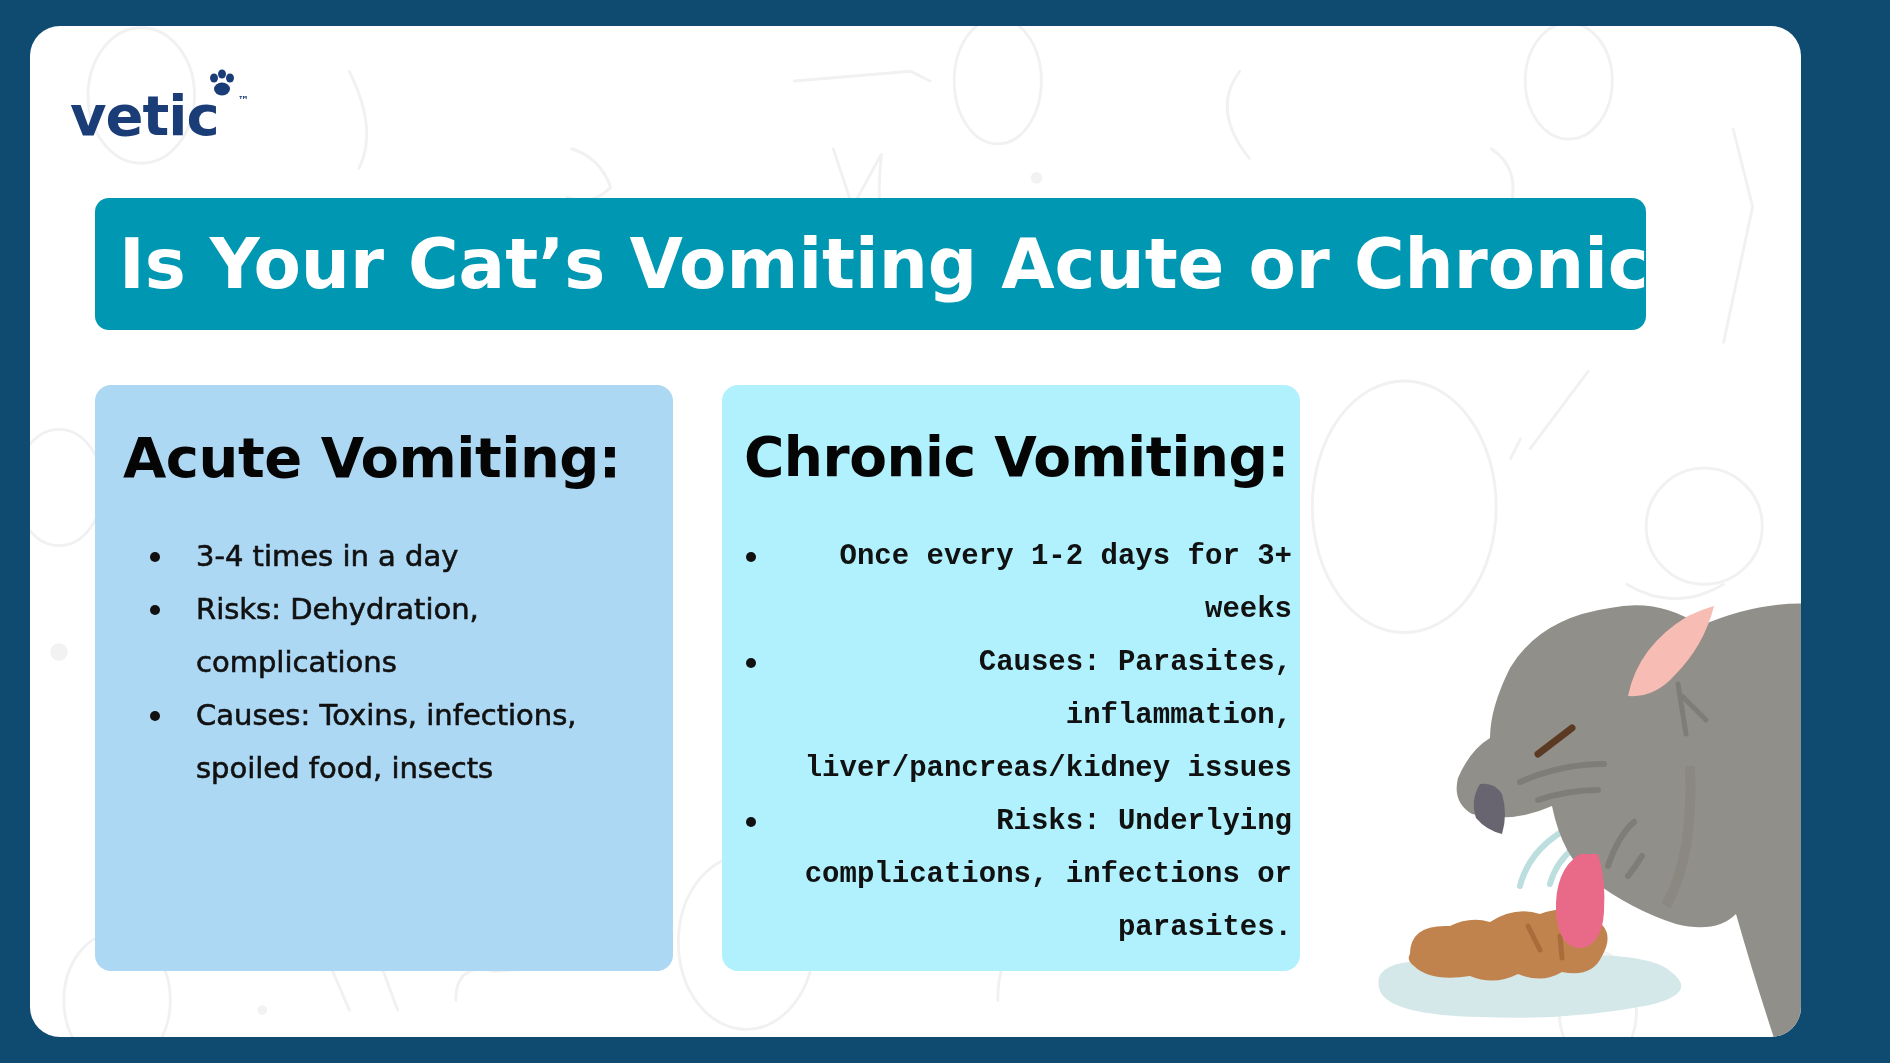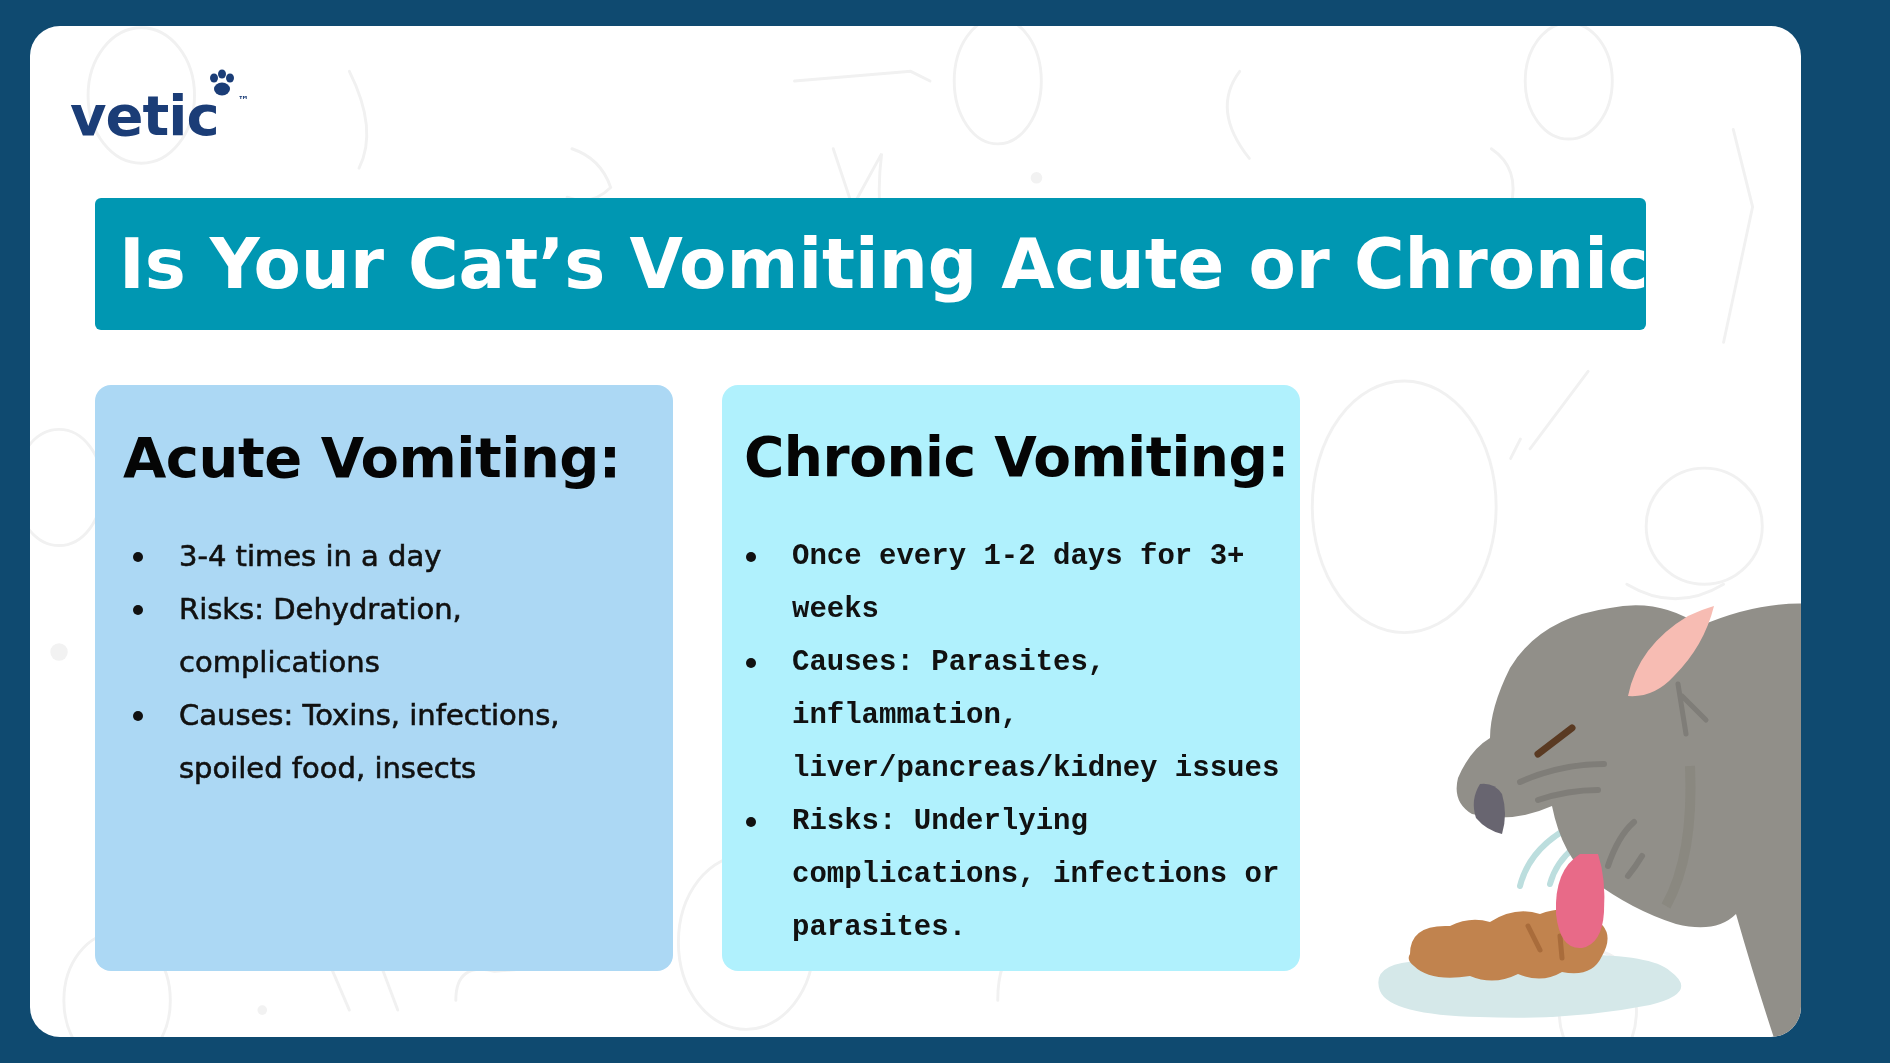--- a/index.html
+++ b/index.html
@@ -22,42 +22,42 @@
     font-family:"DejaVu Sans", sans-serif; font-weight:bold;
     font-size:56px; letter-spacing:-1px; color:#1b3d77; line-height:1;
   }
   .logo-tm {
     position:absolute; left:168px; top:28px; font-size:11px; font-weight:bold; color:#1b3d77;
     font-family:"DejaVu Sans", sans-serif;
   }
   .logo-paw { position:absolute; left:138px; top:3px; }
   .banner {
     position:absolute; left:65px; top:172px; width:1551px; height:132px;
-    background:#0097b2; border-radius:6px;
+    background:#0097b2; border-radius:14px;
     display:flex; align-items:center;
   }
   .banner-title {
     margin-left:24px; color:#ffffff;
     font-family:"DejaVu Sans", sans-serif; font-weight:bold;
     font-size:69px; letter-spacing:0px; white-space:nowrap;
   }
   .card {
     position:absolute; top:359px; width:578px; height:586px;
     border-radius:16px; box-sizing:border-box;
   }
   .card-acute { left:65px; background:#acd8f4; }
-  .card-chronic { left:692px; background:#b0f1fd; }
+  .card-chronic { left:692px; background:#b0f1fd;text-align:right; }
   .card-title {
     position:absolute; left:28px; top:40px;
     font-family:"DejaVu Sans", sans-serif; font-weight:bold;
     font-size:56px; color:#050505; white-space:nowrap; letter-spacing:-0.5px;
   }
   .card-chronic .card-title { left:22px; font-size:55px; }
   .card-list {
-    position:absolute; left:38px; top:145px; margin:0; padding:0; list-style:none;
+    position:absolute; left:55px; top:145px; margin:0; padding:0; list-style:none;
   }
   .card-chronic .card-list { left:24px; }
   .card-list li {
     position:relative; padding-left:46px;
     font-family:Liberation Mono, monospace; font-weight:bold;
     font-size:29px; line-height:53px; color:#111111;
   }
   .card-acute .card-list li { font-weight:normal; font-family:"DejaVu Sans", sans-serif; -webkit-text-stroke:0.6px #111; }
   .card-list li .bullet {
     position:absolute; left:0; top:22px; width:10px; height:10px; border-radius:50%; background:#111;

